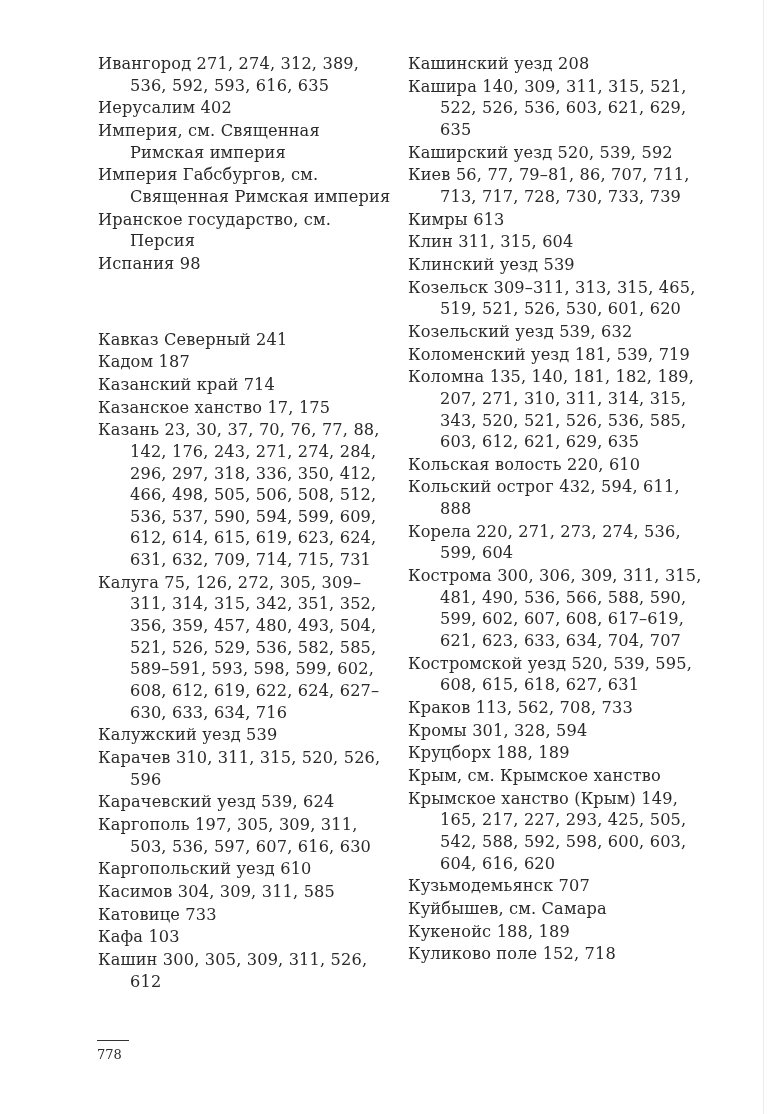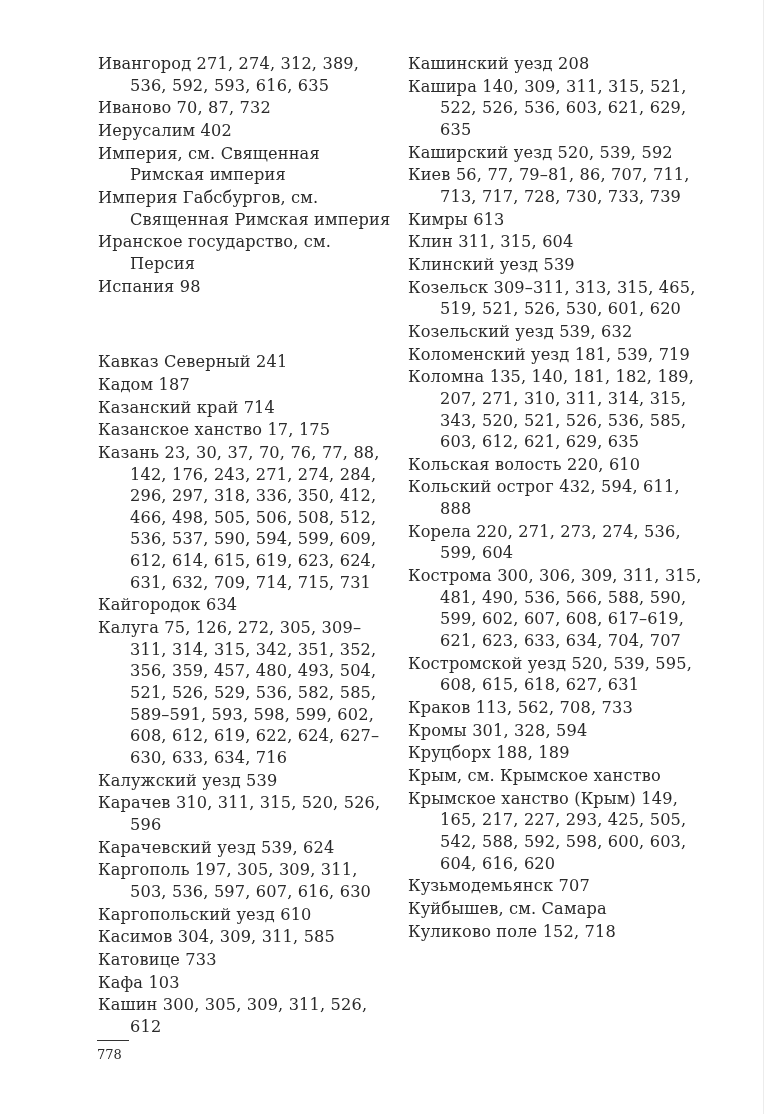--- a/index.html
+++ b/index.html
@@ -14,33 +14,31 @@
   .gap { height: 21.65px; }
   .footer-rule { position: absolute; left: 97px; top: 1040px; width: 32px; height: 1px; background: #333; }
   .page-num { position: absolute; left: 97px; top: 1044px; font-size: 13px; line-height: 21px; }
   .edge { position: absolute; left: 763px; top: 0; width: 1px; height: 1114px; background: #ececec; }
 </style>
 </head>
 <body>
 
 <div class="col left" id="col0">
     <p class="entry">Ивангород 271, 274, 312, 389, 536, 592, 593, 616, 635</p>
-    <p class="entry">Иваново 70, 87, 732</p>
     <p class="entry">Иерусалим 402</p>
     <p class="entry">Империя, см. Священная Римская империя</p>
     <p class="entry">Империя Габсбургов, см. Священная Римская империя</p>
     <p class="entry">Иранское государство, см. Персия</p>
     <p class="entry">Испания 98</p>
     <p class="gap"></p>
     <p class="entry">Кавказ Северный 241</p>
     <p class="entry">Кадом 187</p>
     <p class="entry">Казанский край 714</p>
     <p class="entry">Казанское ханство 17, 175</p>
     <p class="entry">Казань 23, 30, 37, 70, 76, 77, 88, 142, 176, 243, 271, 274, 284, 296, 297, 318, 336, 350, 412, 466, 498, 505, 506, 508, 512, 536, 537, 590, 594, 599, 609, 612, 614, 615, 619, 623, 624, 631, 632, 709, 714, 715, 731</p>
-    <p class="entry">Кайгородок 634</p>
     <p class="entry">Калуга 75, 126, 272, 305, 309–311, 314, 315, 342, 351, 352, 356, 359, 457, 480, 493, 504, 521, 526, 529, 536, 582, 585, 589–591, 593, 598, 599, 602, 608, 612, 619, 622, 624, 627–630, 633, 634, 716</p>
     <p class="entry">Калужский уезд 539</p>
     <p class="entry">Карачев 310, 311, 315, 520, 526, 596</p>
     <p class="entry">Карачевский уезд 539, 624</p>
     <p class="entry">Каргополь 197, 305, 309, 311, 503, 536, 597, 607, 616, 630</p>
     <p class="entry">Каргопольский уезд 610</p>
     <p class="entry">Касимов 304, 309, 311, 585</p>
     <p class="entry">Катовице 733</p>
     <p class="entry">Кафа 103</p>
     <p class="entry">Кашин 300, 305, 309, 311, 526, 612</p>
@@ -62,18 +60,19 @@
     <p class="entry">Корела 220, 271, 273, 274, 536, 599, 604</p>
     <p class="entry">Кострома 300, 306, 309, 311, 315, 481, 490, 536, 566, 588, 590, 599, 602, 607, 608, 617–619, 621, 623, 633, 634, 704, 707</p>
     <p class="entry">Костромской уезд 520, 539, 595, 608, 615, 618, 627, 631</p>
     <p class="entry">Краков 113, 562, 708, 733</p>
     <p class="entry">Кромы 301, 328, 594</p>
     <p class="entry">Круцборх 188, 189</p>
     <p class="entry">Крым, см. Крымское ханство</p>
     <p class="entry">Крымское ханство (Крым) 149, 165, 217, 227, 293, 425, 505, 542, 588, 592, 598, 600, 603, 604, 616, 620</p>
     <p class="entry">Кузьмодемьянск 707</p>
     <p class="entry">Куйбышев, см. Самара</p>
+    <p class="entry">Кукенойс 188, 189</p>
     <p class="entry">Куликово поле 152, 718</p>
   </div>
 
 <div class="footer-rule"></div>
 <div class="page-num">778</div>
 <div class="edge"></div>
 
 </body></html>

